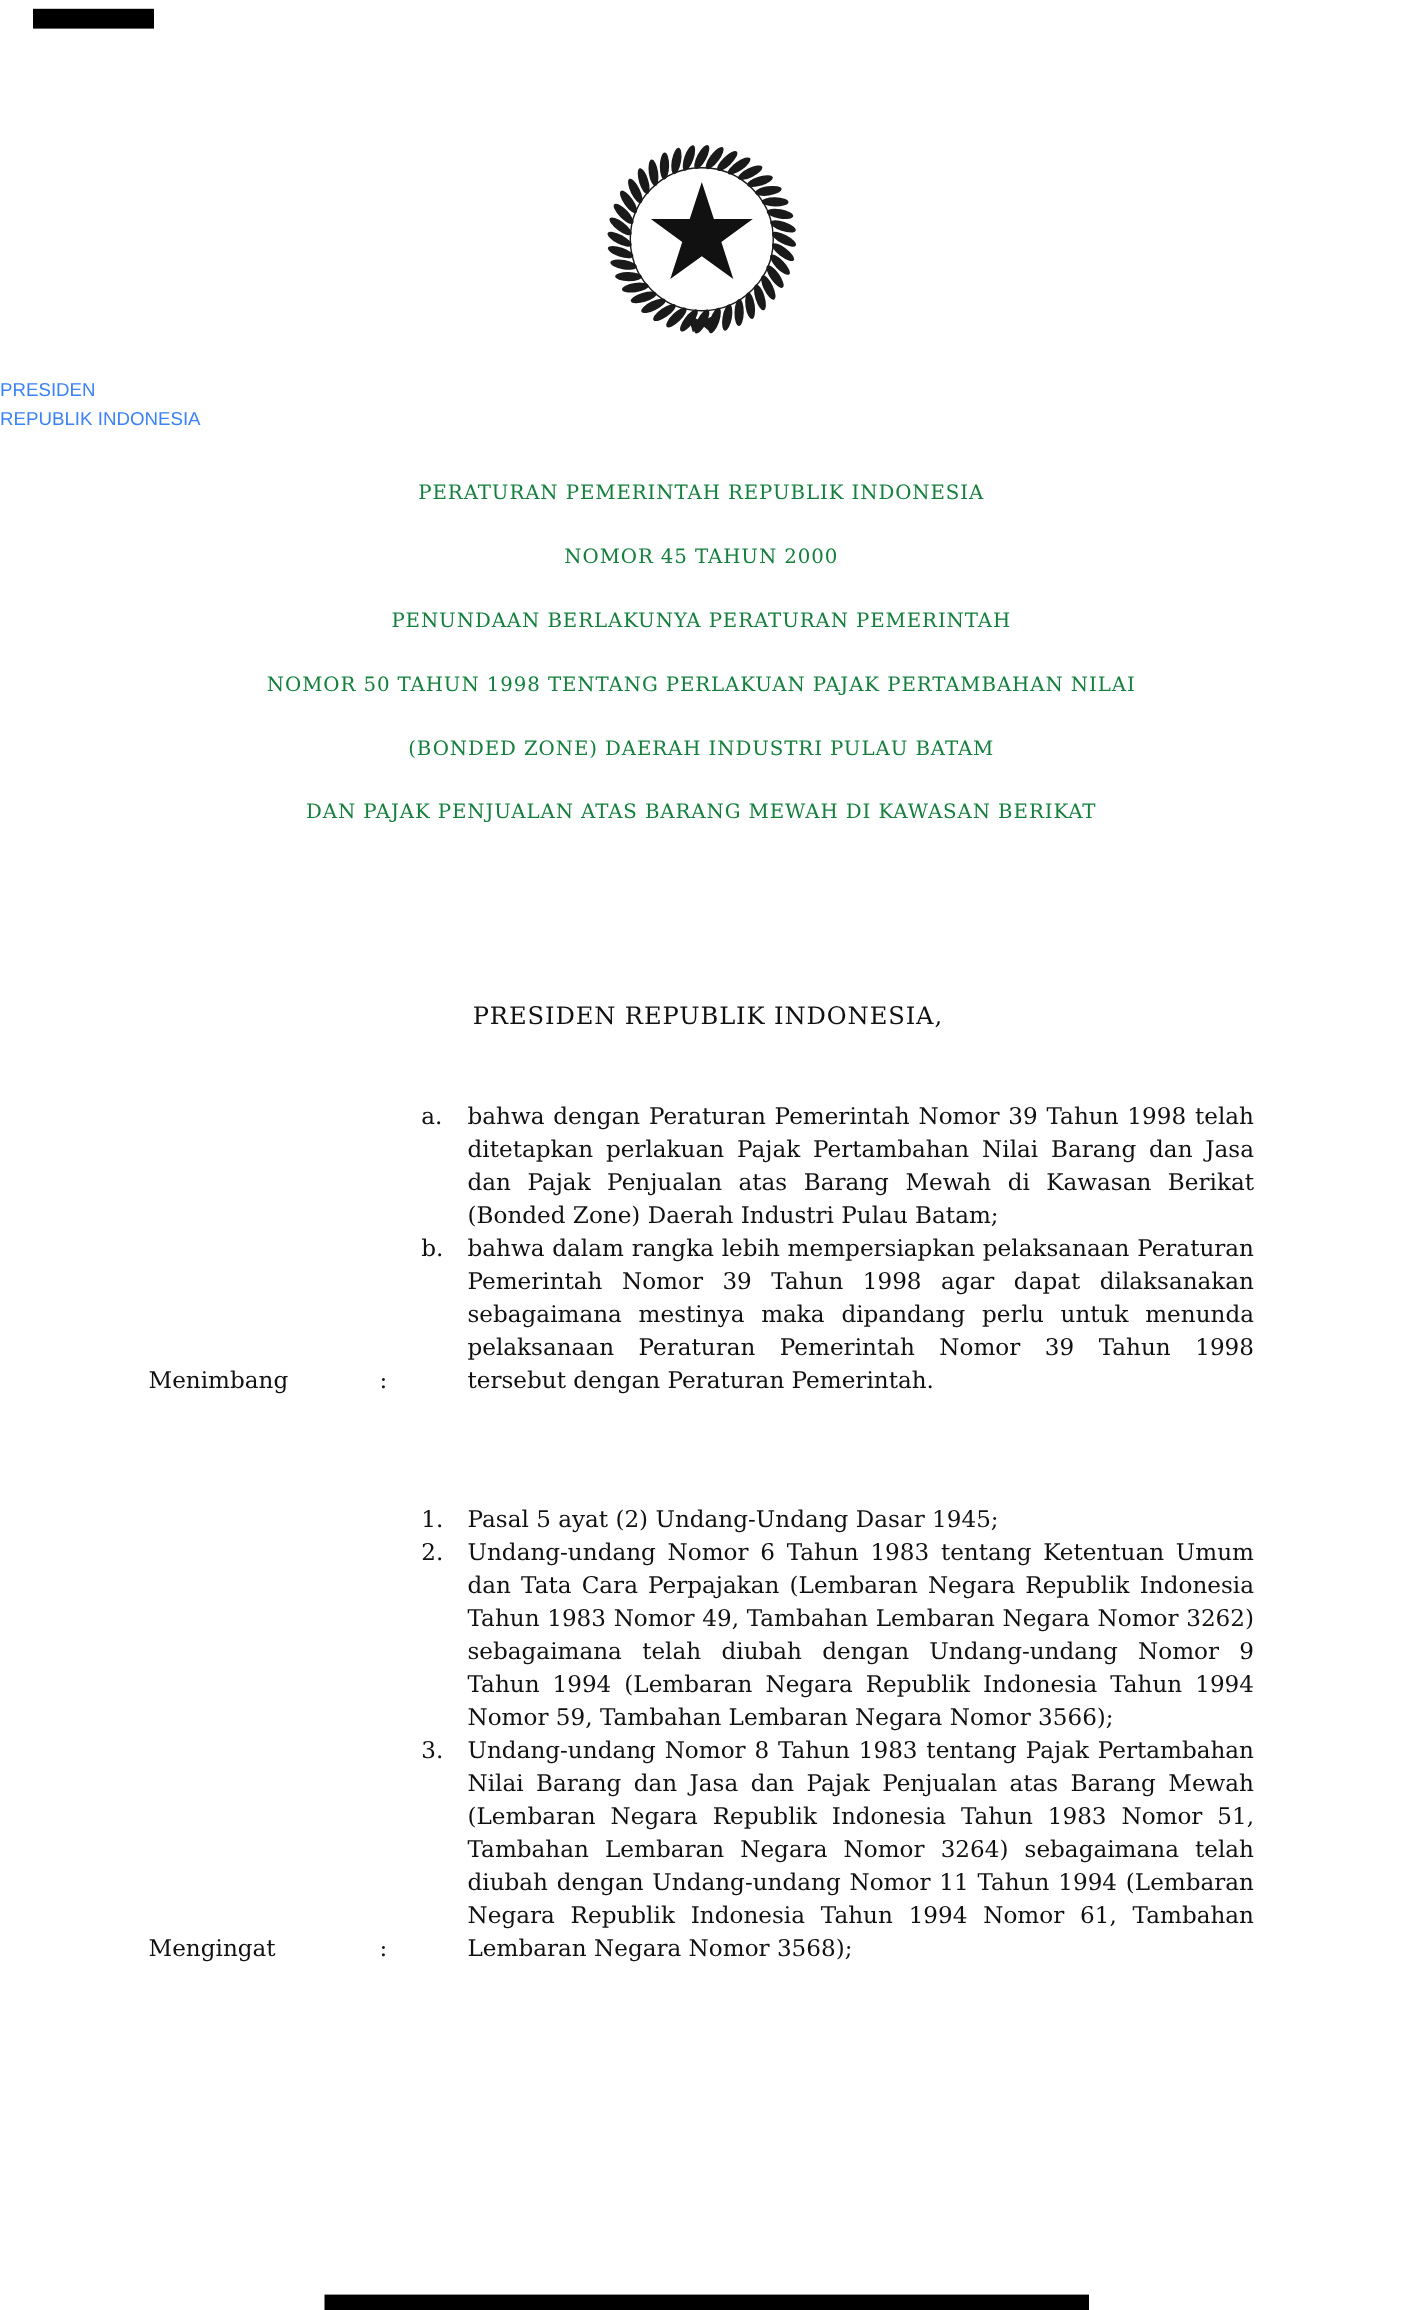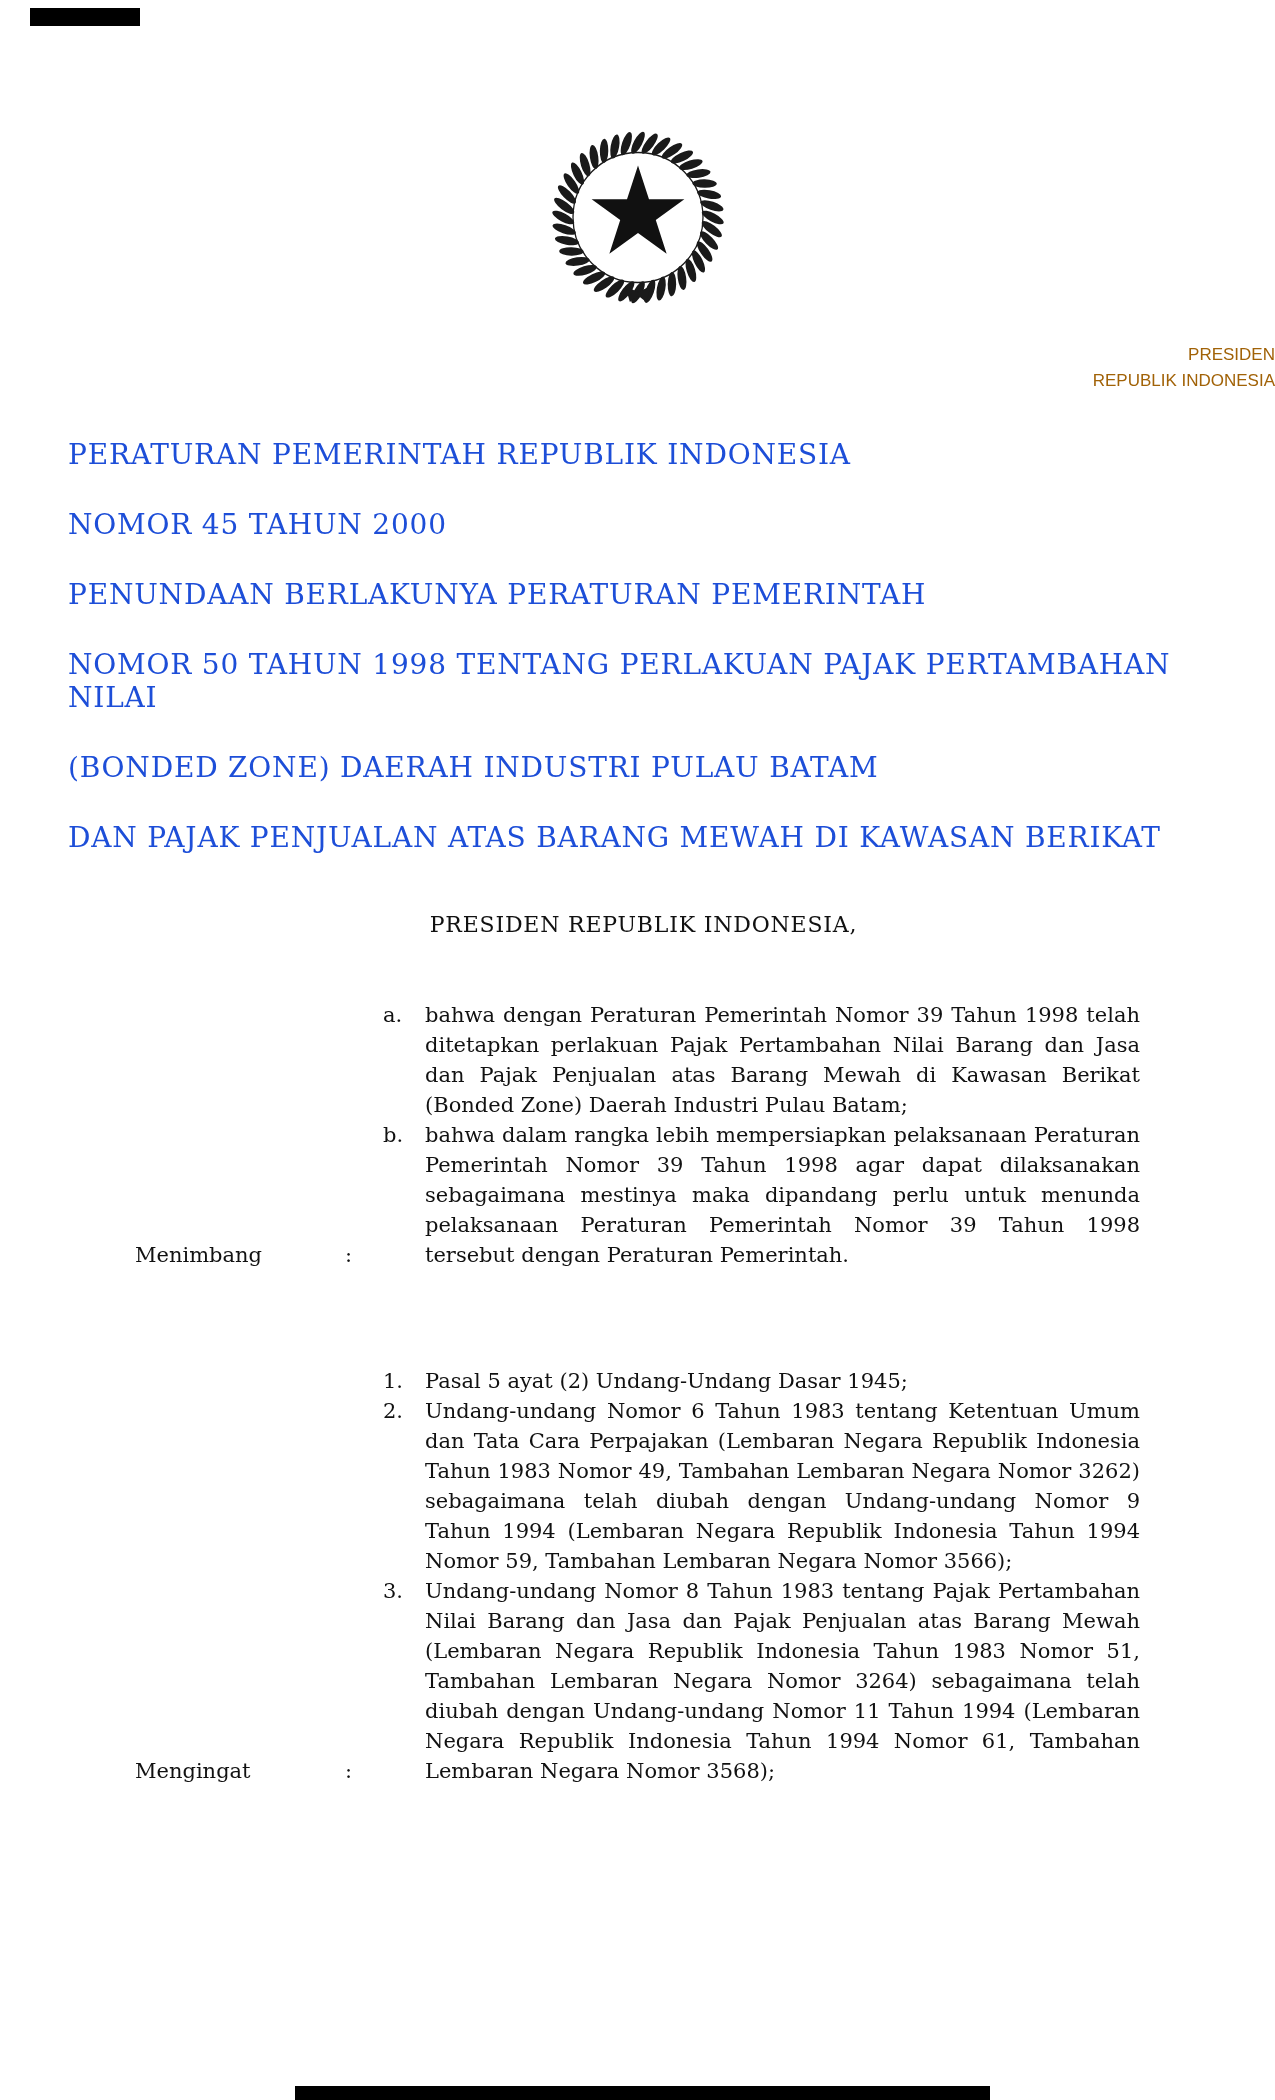--- a/index.html
+++ b/index.html
@@ -16,28 +16,29 @@
   .artifact-top{left:30px;top:8px;width:110px;height:18px;}
   .artifact-bottom{left:295px;bottom:0;width:695px;height:14px;}
 
   .emblem{
     position:absolute;top:120px;left:50%;
     transform:translateX(-50%);
     width:195px;height:195px;
   }
   .org{
     position:absolute;top:342px;left:0;right:0;
-    text-align:right;
+    text-align:left;
     font-family:"Liberation Sans","DejaVu Sans",sans-serif;
-    font-size:17px;line-height:26px;color:#a16207;
+    font-size:17px;line-height:26px;color:#3b82f6;
   }
 
   .title-block{
     position:absolute;top:438px;left:68px;right:68px;
-    font-size:28px;letter-spacing:0.8px;color:#1d4ed8;
+    text-align:center;
+    font-size:18px;letter-spacing:0.8px;color:#15803d;
   }
   .title-line{margin:0 0 37px 0;}
 
   .salutation{
     position:absolute;top:912px;left:12px;right:0;
     text-align:center;font-size:22px;letter-spacing:0.8px;
   }
 
   .body-block{
     position:absolute;top:1000px;left:135px;right:135px;

